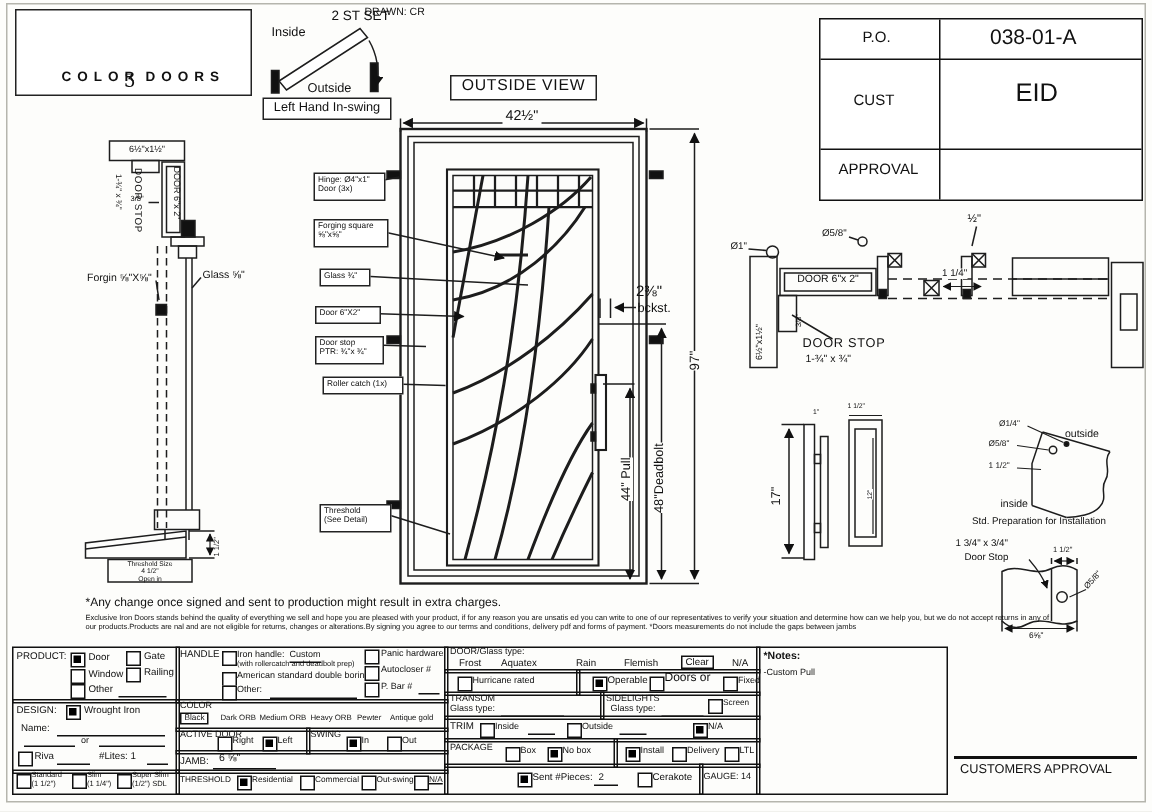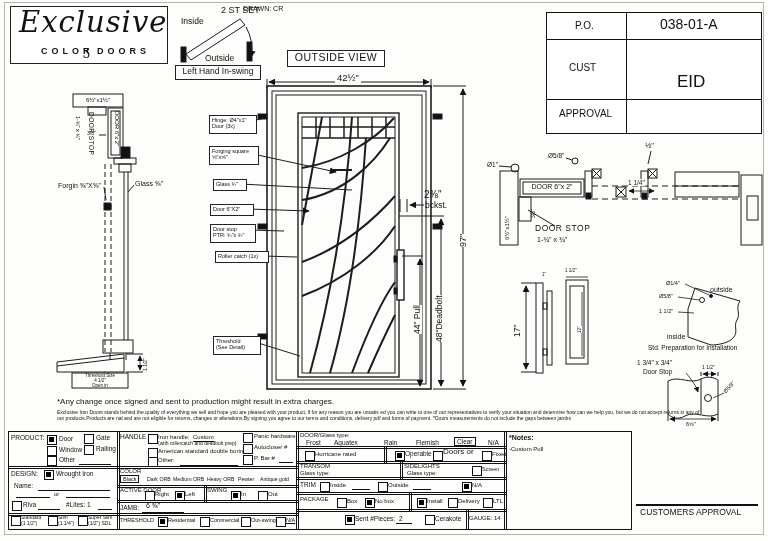--- a/index.html
+++ b/index.html
@@ -193,43 +193,42 @@
       <path d="M703,374 H716" marker-start="url(#ah)" marker-end="url(#ah)" stroke-width="0.8"></path>
       <path d="M686,373 C692,380 696,386 698,392" marker-end="url(#ah)" stroke-width="0.8"></path>
       <path d="M668,414 V421"></path>
           <path d="M718,414 V421"></path>
       <path d="M670,419 H716" marker-start="url(#ah)" marker-end="url(#ah)" stroke-width="0.8"></path>
     </g>
   </g>
 </svg>
 
 <div class="bx" style="left:10px;top:6px;width:156px;height:56px;border-width:1.5px;">
-  <div class="t" style="left:8px;top:0px;font-family:'DejaVu Serif',serif;font-style:italic;font-size:29px;letter-spacing:1px;">Exclusive</div>
   <div class="t" style="left:30px;top:40px;font-size:9px;letter-spacing:4px;font-weight:bold;">COLOR</div>
   <div class="t" style="left:72px;top:38px;font-size:12px;font-family:'DejaVu Serif',serif;">ʒ</div>
   <div class="t" style="left:86px;top:40px;font-size:9px;letter-spacing:4px;font-weight:bold;">DOORS</div>
 </div>
 <div class="t" style="left:221px;top:6px;font-size:9px;">2 ST SET</div>
 <div class="t" style="left:181px;top:17px;font-size:8.5px;">Inside</div>
 <div class="t" style="left:205px;top:54px;font-size:8.5px;">Outside</div>
 <div class="bx ctr" style="left:175px;top:65px;width:84px;height:13px;font-size:8.5px;">Left Hand In-swing</div>
 <div class="t" style="left:243px;top:5px;font-size:7px;">DRAWN: CR</div>
 
 <div class="cell" style="left:546px;top:12px;width:214px;height:120px;background:#fff;">
   <div style="position:absolute;left:79px;top:0;width:1px;height:120px;background:#111;"></div>
   <div style="position:absolute;left:0;top:26px;width:214px;height:1px;background:#111;"></div>
   <div style="position:absolute;left:0;top:86px;width:214px;height:1px;background:#111;"></div>
   <div class="t" style="left:28px;top:7px;font-size:10px;">P.O.</div>
   <div class="t" style="left:113px;top:4px;font-size:14px;">038-01-A</div>
   <div class="t" style="left:22px;top:49px;font-size:10px;">CUST</div>
-  <div class="t" style="left:130px;top:60px;font-size:17px;">EID</div>
+  <div class="t" style="left:130px;top:40px;font-size:17px;">EID</div>
   <div class="t" style="left:12px;top:95px;font-size:10px;">APPROVAL</div>
 </div>
 
-<div class="bx ctr" style="left:287px;top:50px;width:96px;height:15px;font-size:10.5px;letter-spacing:0.5px;text-align:center;">OUTSIDE VIEW</div>
+<div class="bx ctr" style="left:300px;top:50px;width:96px;height:15px;font-size:10.5px;letter-spacing:0.5px;text-align:center;">OUTSIDE VIEW</div>
 <div class="t" style="left:335px;top:73px;font-size:9.5px;background:#fdfdfb;padding:0 2px;">42½"</div>
 <div class="rot" style="left:458px;top:247px;font-size:9px;background:#fdfdfb;">97"</div>
 <div class="t" style="left:424px;top:189px;font-size:10px;">2⅜"</div>
 <div class="t" style="left:425px;top:201px;font-size:8.5px;">bckst.</div>
 <div class="rot" style="left:412px;top:334px;font-size:8.5px;background:#fdfdfb;">44" Pull</div>
 <div class="rot" style="left:434px;top:342px;font-size:8.5px;background:#fdfdfb;">48"Deadbolt</div>
 
 <div class="bx" style="left:209px;top:115px;width:42px;height:15px;font-size:5.5px;padding:1px 2px;">
   <div>Hinge: Ø4"x1"</div>
   <div>Door (3x)</div>

